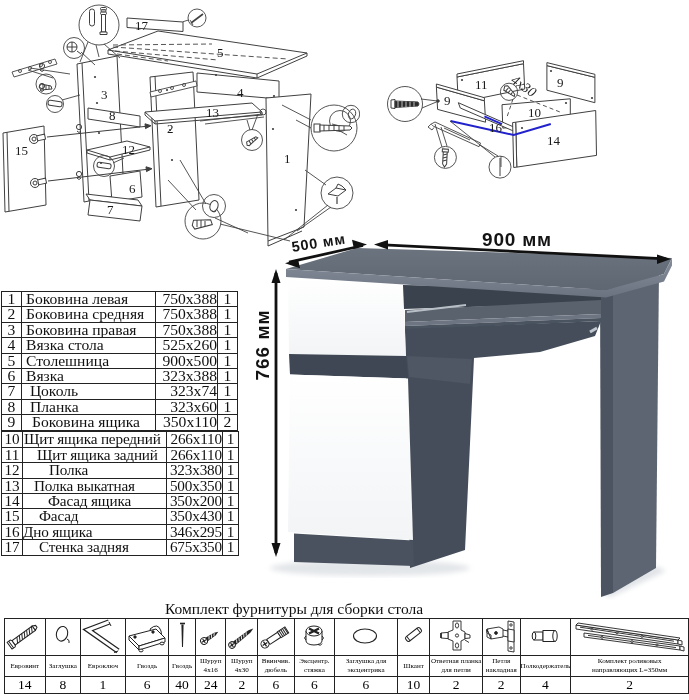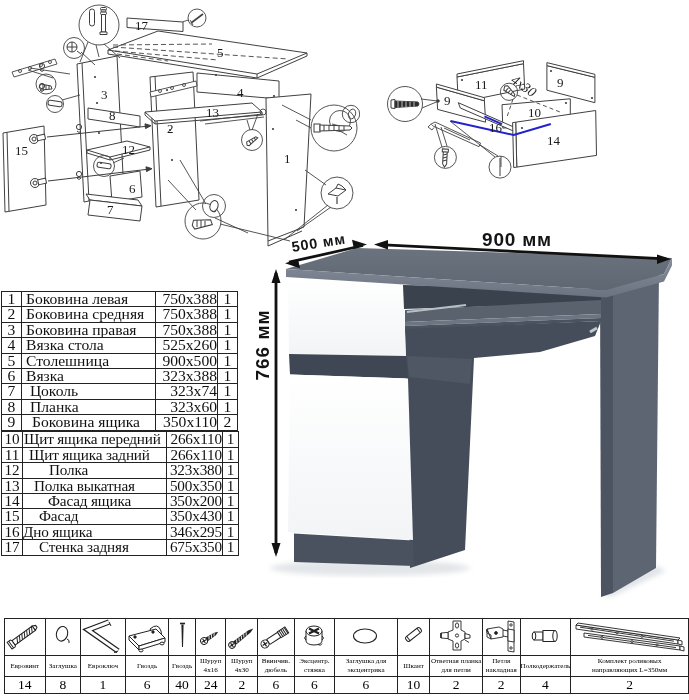--- a/index.html
+++ b/index.html
@@ -98,21 +98,21 @@
       </colgroup>
 <tbody>
         <tr>
           <td class="num">10</td>
           <td style="padding-left:1px">Щит ящика передний</td>
           <td class="sz">266х110</td>
           <td class="ct">1</td>
         </tr>
 <tr>
           <td class="num">11</td>
-          <td style="padding-left:6px">Щит ящика задний</td>
+          <td style="padding-left:14px">Щит ящика задний</td>
           <td class="sz">266х110</td>
           <td class="ct">1</td>
         </tr>
 <tr>
           <td class="num">12</td>
           <td style="padding-left:26px">Полка</td>
           <td class="sz">323х380</td>
           <td class="ct">1</td>
         </tr>
 <tr>
@@ -514,20 +514,21 @@
 <g class="lbl">
 <text x="135" y="49">11</text>
 <text x="217" y="47">9</text>
 <text x="104" y="65">9</text>
 <text x="188" y="77">10</text>
 <text x="149" y="92">16</text>
 <text x="207" y="105">14</text>
 </g>
 </svg>
 
+<div style="position:absolute;left:0;top:600px;width:588px;text-align:center;font-size:15.5px;font-family:'Liberation Serif',serif;color:#111;">Комплект фурнитуры для сборки стола</div>
 <table id="hw" style="left:4px;top:618px;">
 <colgroup>
 <col style="width:41px">
         <col style="width:36px">
         <col style="width:45px">
         <col style="width:44px">
         <col style="width:27px">
         <col style="width:31px">
         <col style="width:32px">
         <col style="width:37px">

